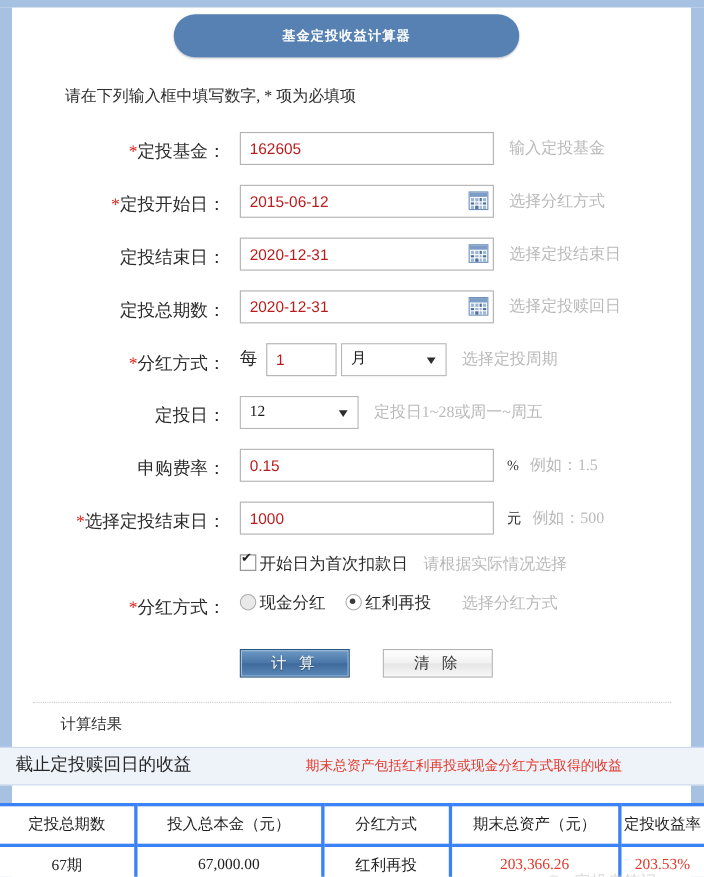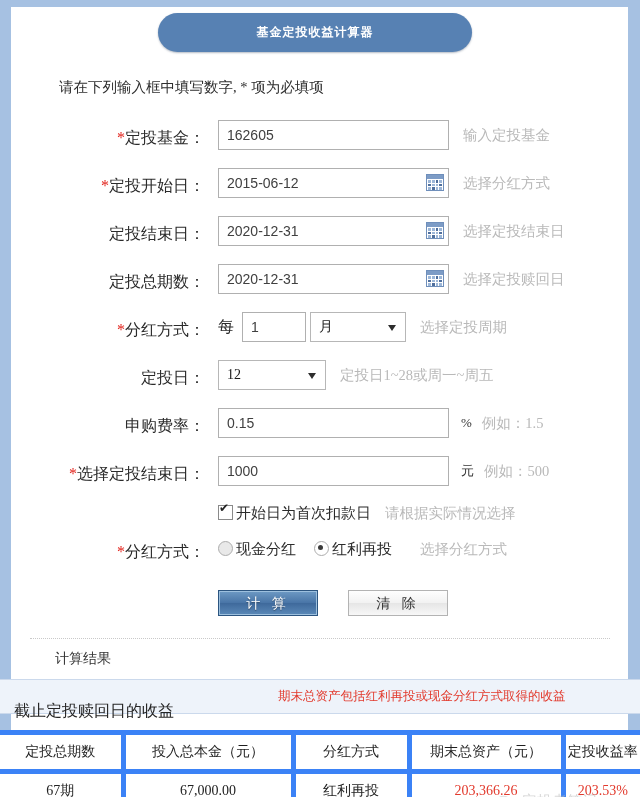--- a/index.html
+++ b/index.html
@@ -100,21 +100,21 @@
     position: absolute;
     left: 218px;
     top: 0;
   }
   .txtbox {
     box-sizing: border-box;
     border: 1px solid #b0b0b0;
     background: #ffffff;
     height: 30px;
     font-size: 14px;
-    color: #404040;
+    color: #b91c1c;
     padding: 0 8px;
     font-family: "Liberation Sans", "DejaVu Sans", sans-serif;
     outline: none;
     line-height: 28px;
   }
   .txtbox.wide { width: 231px; }
   .txtbox.date { width: 231px; padding-right: 30px; }
   .txtbox.tiny { width: 64px; }
   .datewrap { position: relative; display: inline-block; }
   .cal-icon {
@@ -289,42 +289,42 @@
   .band {
     position: absolute;
     left: 0; top: 679px;
     width: 640px; height: 33px;
     background: #eef3fa;
     border-top: 1px solid #cbd9ec;
     border-bottom: 1px solid #cbd9ec;
   }
   .band-left {
     position: absolute;
-    left: 14px; top: 21px;
+    left: 14px; top: 5px;
     font-size: 16px;
     color: #262626;
     text-align: center;
   }
   .band-right {
     position: absolute;
     left: 278px; top: 8px;
     font-size: 12.5px;
     color: #e2392c;
     white-space: nowrap;
   }
   
   .tbl {
     position: absolute;
     left: 0; top: 730px;
     width: 640px;
     border-collapse: collapse;
     table-layout: fixed;
   }
   .tbl td {
-    border: 5px solid #3b82f6;
+    border: 3px solid #3b82f6;
     text-align: center;
     font-size: 14px;
     color: #222222;
     height: 32px;
     background: #ffffff;
     font-family: "Liberation Serif", "DejaVu Serif", serif;
   }
   .tbl td:first-child { border-left: none; }
   .tbl td:last-child { border-right: none; }
   .tbl tr.head td { color: #1f1f1f; }

